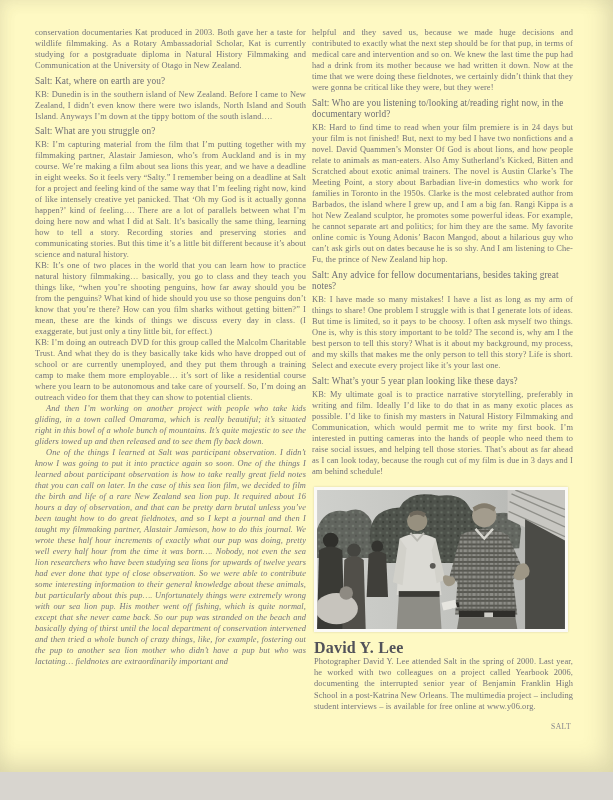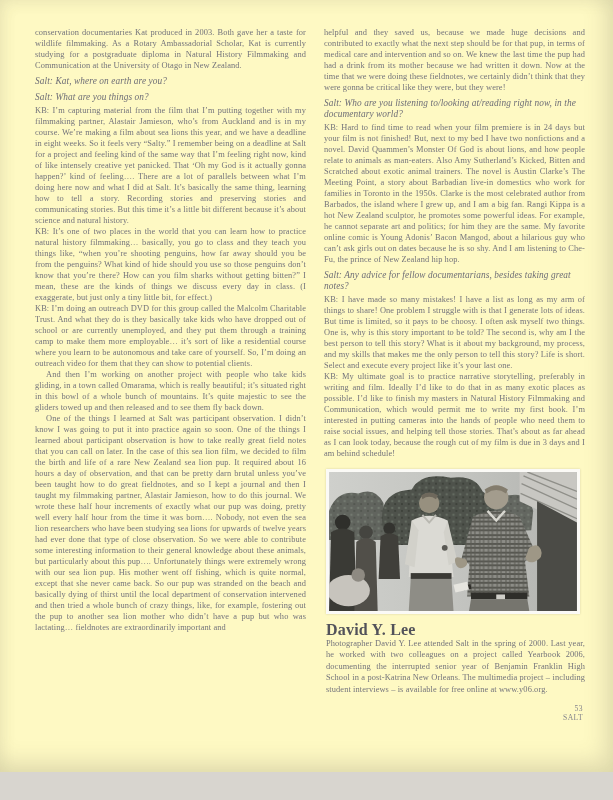--- a/index.html
+++ b/index.html
@@ -6,29 +6,29 @@
   .page{
     position:relative;
     width:613px;height:772px;
     background:#fef9c3;
     overflow:hidden;
     font-family:"Liberation Serif","DejaVu Serif",serif;
     box-shadow:inset -7px -9px 22px rgba(90,85,75,0.18), inset 4px 4px 14px rgba(90,85,75,0.06);
   }
   .col{position:absolute;top:27px;}
   .col-left{left:35px;width:271px;}
-  .col-right{left:324px;width:261px;}
+  .col-right{left:312px;width:261px;}
   .blocks p{margin:0;}
   p.body{
     font-size:8.4px;line-height:11px;color:#73737b;
     text-align:justify;letter-spacing:.1px;
   }
-  p.body.indent{text-indent:11px;}
+  p.body.indent{text-indent:11px;font-style:italic;}
   p.question{
-    font-style:italic;font-size:9.3px;line-height:11.5px;color:#6d6d76;
+    font-size:9.3px;line-height:11.5px;color:#6d6d76;
     margin-top:4.5px;margin-bottom:1.5px;text-align:left;letter-spacing:.1px;
   }
   figure.photo{
     margin:10px 0 0 2px;padding:3px;background:#fbfaf6;
     width:248px;box-shadow:0 0 2px rgba(100,95,85,.25);
   }
   figure.photo svg{display:block;}
   h3.caption-title{
     margin:9px 0 2px 2px;font-size:16px;line-height:13px;
     color:#52525a;font-weight:bold;letter-spacing:.2px;
@@ -46,22 +46,23 @@
 <body>
 
 <div class="page">
 
   <div class="col col-left blocks">
 
       <p class="body">conservation documentaries Kat produced in 2003. Both gave her a taste for wildlife filmmaking. As a Rotary Ambassadorial Scholar, Kat is currently studying for a postgraduate diploma in Natural History Filmmaking and Communication at the University of Otago in New Zealand.</p>
 
       <p class="question">Salt: Kat, where on earth are you?</p>
 
+      <p class="body">KB: Dunedin is in the southern island of New Zealand. Before I came to New Zealand, I didn’t even know there were two islands, North Island and South Island. Anyways I’m down at the tippy bottom of the south island….</p>
 
-      <p class="question">Salt: What are you things on?</p>
+      <p class="question">Salt: What are you struggle on?</p>
 
       <p class="body">KB: I’m capturing material from the film that I’m putting together with my filmmaking partner, Alastair Jamieson, who’s from Auckland and is in my course. We’re making a film about sea lions this year, and we have a deadline in eight weeks. So it feels very “Salty.” I remember being on a deadline at Salt for a project and feeling kind of the same way that I’m feeling right now, kind of like intensely creative yet panicked. That ‘Oh my God is it actually gonna happen?’ kind of feeling…. There are a lot of parallels between what I’m doing here now and what I did at Salt. It’s basically the same thing, learning how to tell a story. Recording stories and preserving stories and communicating stories. But this time it’s a little bit different because it’s about science and natural history.</p>
 
 
       <p class="body">KB: It’s one of two places in the world that you can learn how to practice natural history filmmaking… basically, you go to class and they teach you things like, “when you’re shooting penguins, how far away should you be from the penguins? What kind of hide should you use so those penguins don’t know that you’re there? How can you film sharks without getting bitten?” I mean, these are the kinds of things we discuss every day in class. (I exaggerate, but just only a tiny little bit, for effect.)</p>
 
 
       <p class="body">KB: I’m doing an outreach DVD for this group called the Malcolm Charitable Trust. And what they do is they basically take kids who have dropped out of school or are currently unemployed, and they put them through a training camp to make them more employable… it’s sort of like a residential course where you learn to be autonomous and take care of yourself. So, I’m doing an outreach video for them that they can show to potential clients.</p>
 
       <p class="body indent">And then I’m working on another project with people who take kids gliding, in a town called Omarama, which is really beautiful; it’s situated right in this bowl of a whole bunch of mountains. It’s quite majestic to see the gliders towed up and then released and to see them fly back down.</p>
@@ -75,20 +76,21 @@
         <p class="body">helpful and they saved us, because we made huge decisions and contributed to exactly what the next step should be for that pup, in terms of medical care and intervention and so on. We knew the last time the pup had had a drink from its mother because we had written it down. Now at the time that we were doing these fieldnotes, we certainly didn’t think that they were gonna be critical like they were, but they were!</p>
 
         <p class="question">Salt: Who are you listening to/looking at/reading right now, in the documentary world?</p>
 
         <p class="body">KB: Hard to find time to read when your film premiere is in 24 days but your film is not finished! But, next to my bed I have two nonfictions and a novel. David Quammen’s Monster Of God is about lions, and how people relate to animals as man-eaters. Also Amy Sutherland’s Kicked, Bitten and Scratched about exotic animal trainers. The novel is Austin Clarke’s The Meeting Point, a story about Barbadian live-in domestics who work for families in Toronto in the 1950s. Clarke is the most celebrated author from Barbados, the island where I grew up, and I am a big fan. Rangi Kippa is a hot New Zealand sculptor, he promotes some powerful ideas. For example, he cannot separate art and politics; for him they are the same. My favorite online comic is Young Adonis’ Bacon Mangod, about a hilarious guy who can’t ask girls out on dates because he is so shy. And I am listening to Che-Fu, the prince of New Zealand hip hop.</p>
 
         <p class="question">Salt: Any advice for fellow documentarians, besides taking great notes?</p>
 
         <p class="body">KB: I have made so many mistakes! I have a list as long as my arm of things to share! One problem I struggle with is that I generate lots of ideas. But time is limited, so it pays to be choosy. I often ask myself two things. One is, why is this story important to be told? The second is, why am I the best person to tell this story? What is it about my background, my process, and my skills that makes me the only person to tell this story? Life is short. Select and execute every project like it’s your last one.</p>
 
+        <p class="question">Salt: What’s your 5 year plan looking like these days?</p>
 
         <p class="body">KB: My ultimate goal is to practice narrative storytelling, preferably in writing and film. Ideally I’d like to do that in as many exotic places as possible. I’d like to finish my masters in Natural History Filmmaking and Communication, which would permit me to write my first book. I’m interested in putting cameras into the hands of people who need them to raise social issues, and helping tell those stories. That’s about as far ahead as I can look today, because the rough cut of my film is due in 3 days and I am behind schedule!</p>
       </div>
 
     <figure class="photo">
       <svg width="248" height="139" viewBox="0 0 255 143">
         <defs>
           <linearGradient id="sky" x1="0" y1="0" x2="1" y2="0">
             <stop offset="0" stop-color="#cfd0cc"></stop>
             <stop offset="0.55" stop-color="#c2c3bf"></stop>
@@ -154,18 +156,17 @@
         <rect x="138" y="116" width="8" height="5" fill="#2e2d29" transform="rotate(-12 142 118)"></rect>
 
         <path d="M128 116 l14 -3 l2 8 l-14 3 Z" fill="#e6e5df"></path>
       </svg>
     </figure>
 
     <h3 class="caption-title">David Y. Lee</h3>
     <p class="caption">Photographer David Y. Lee attended Salt in the spring of 2000. Last year, he worked with two colleagues on a project called Yearbook 2006, documenting the interrupted senior year of Benjamin Franklin High School in a post-Katrina New Orleans. The multimedia project – including student interviews – is available for free online at www.y06.org.</p>
 
     <div class="pageno">
-      <div>53</div>
       <div>SALT</div>
     </div>
   </div>
 
 </div>
 
 </body></html>

